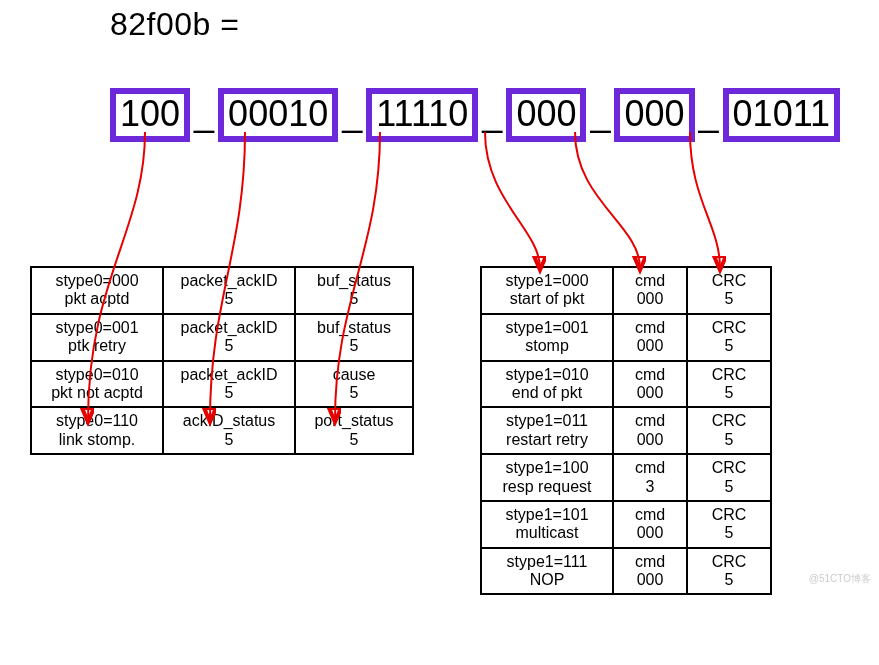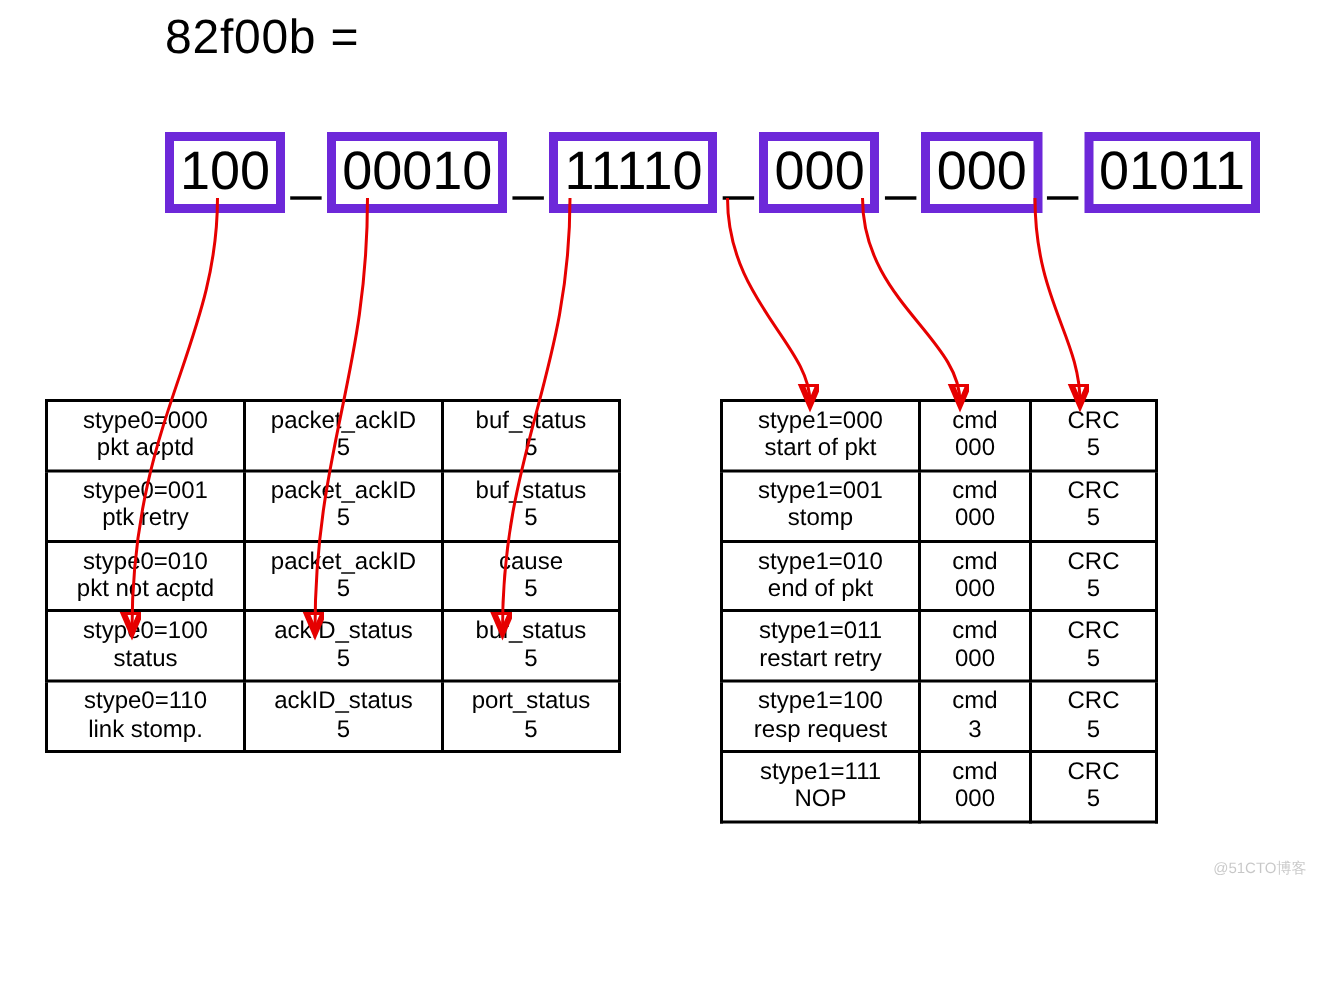--- a/index.html
+++ b/index.html
@@ -149,34 +149,20 @@
           <span>packet_ackID</span><br>
           <span>5</span>
         </td>
         <td class="col3">
           <span>cause</span><br>
           <span>5</span>
         </td>
       </tr>
       <tr>
         <td class="col1">
-          <span>stype0=100</span><br>
-          <span>status</span>
-        </td>
-        <td class="col2">
-          <span>ackID_status</span><br>
-          <span>5</span>
-        </td>
-        <td class="col3">
-          <span>buf_status</span><br>
-          <span>5</span>
-        </td>
-      </tr>
-      <tr>
-        <td class="col1">
           <span>stype0=110</span><br>
           <span>link stomp.</span>
         </td>
         <td class="col2">
           <span>ackID_status</span><br>
           <span>5</span>
         </td>
         <td class="col3">
           <span>port_status</span><br>
           <span>5</span>
@@ -244,20 +230,34 @@
         </td>
       </tr>
       <tr>
         <td class="col1">
           <span>stype1=100</span><br>
           <span>resp request</span>
         </td>
         <td class="col2">
           <span>cmd</span><br>
           <span>3</span>
+        </td>
+        <td class="col3">
+          <span>CRC</span><br>
+          <span>5</span>
+        </td>
+      </tr>
+      <tr>
+        <td class="col1">
+          <span>stype1=101</span><br>
+          <span>multicast</span>
+        </td>
+        <td class="col2">
+          <span>cmd</span><br>
+          <span>000</span>
         </td>
         <td class="col3">
           <span>CRC</span><br>
           <span>5</span>
         </td>
       </tr>
       <tr>
         <td class="col1">
           <span>stype1=111</span><br>
           <span>NOP</span>

